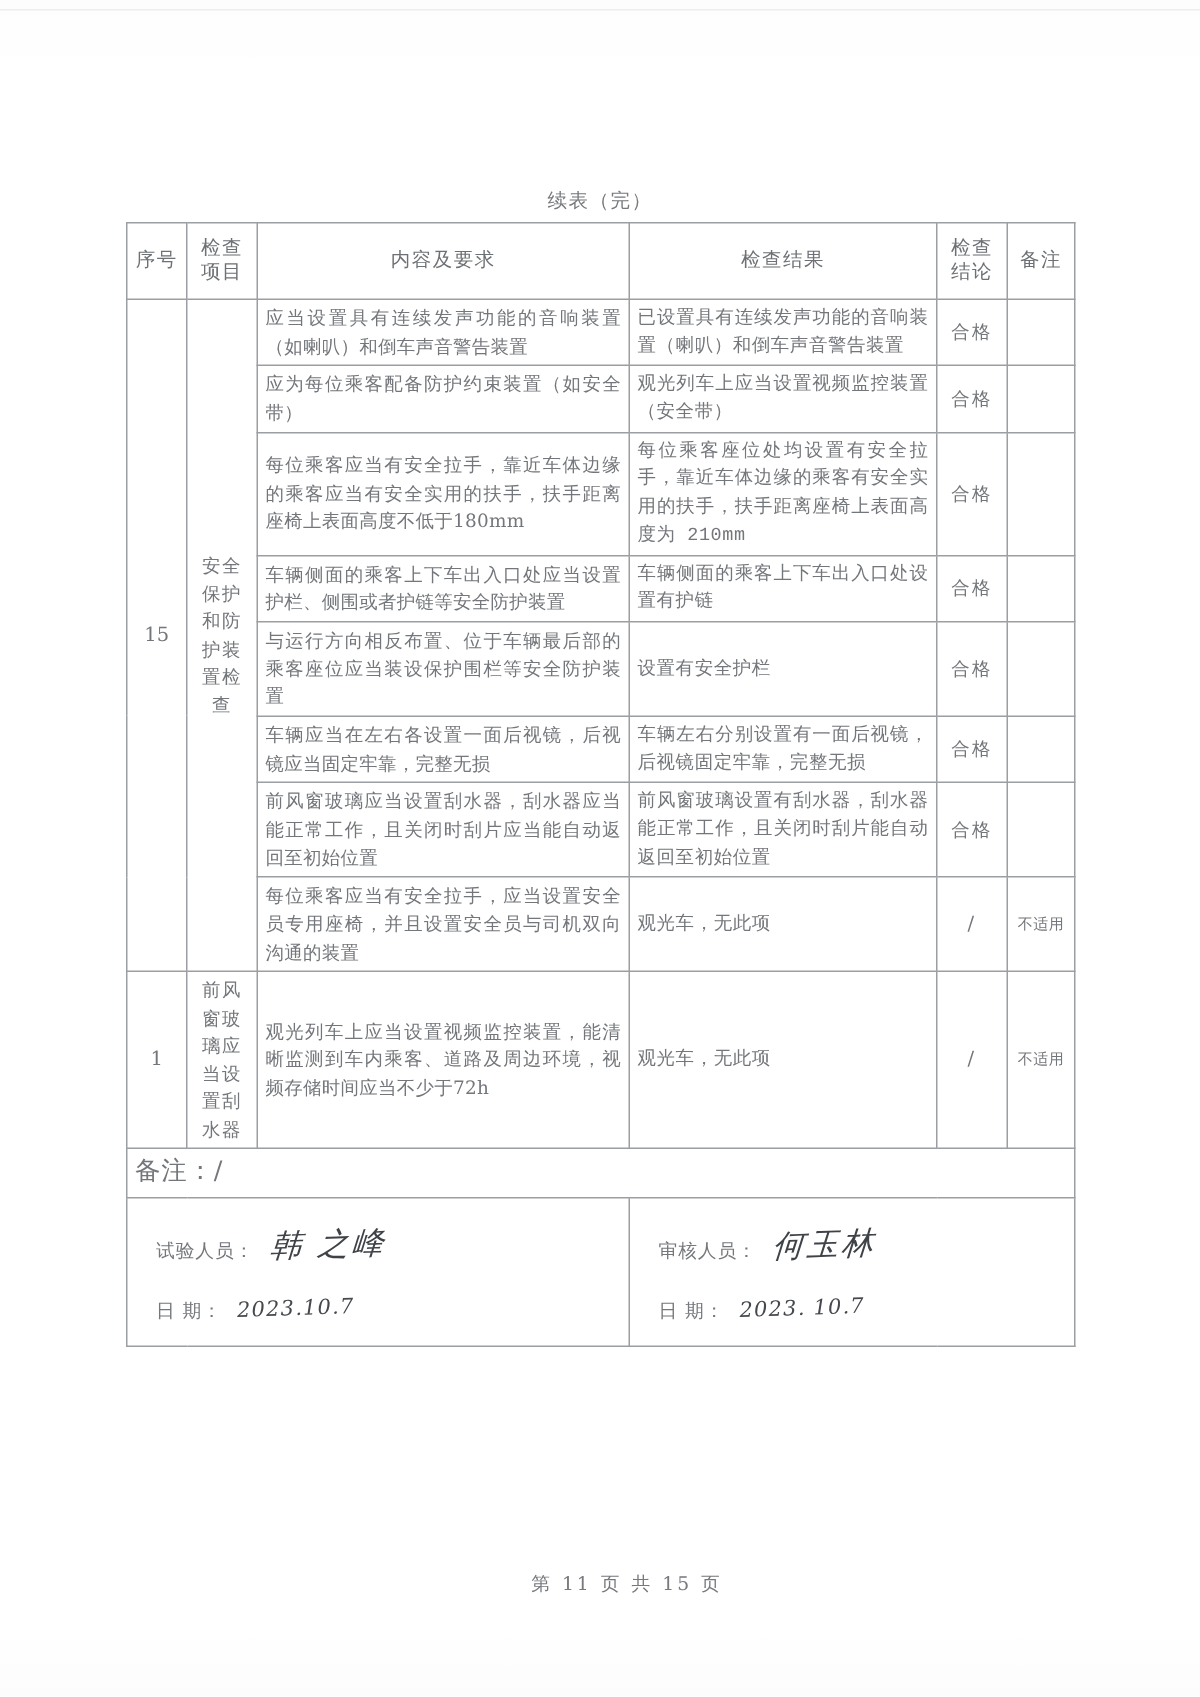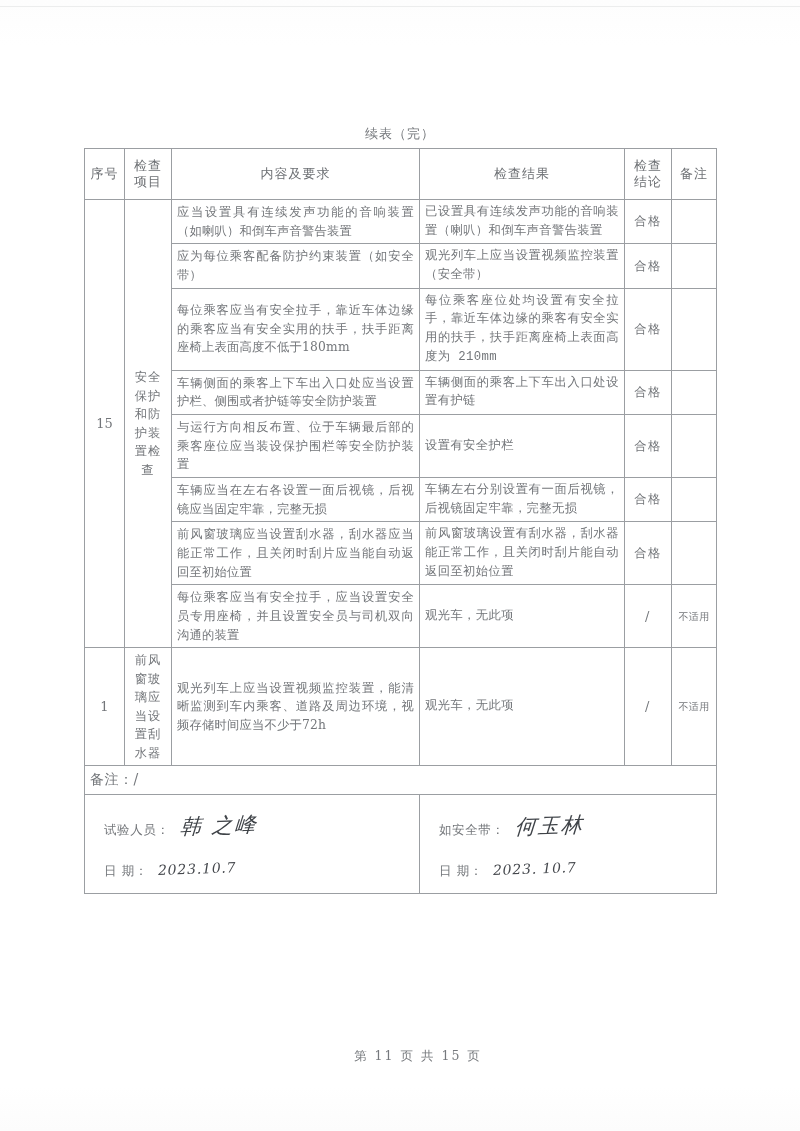--- a/index.html
+++ b/index.html
@@ -113,21 +113,21 @@
   td.c-no { font-size: 13px; }
 
   .slash { font-size: 13px; }
 
   
   .note-row td {
     text-align: left;
     padding: 7px 9px;
     letter-spacing: 0.5px;
     height: 22px;
-    font-size: 14px;
+    font-size: 17px;
   }
 
   
   .sig-row td {
     padding: 0;
     vertical-align: top;
     height: 92px;
   }
   .sig-cell {
     position: relative;
@@ -294,21 +294,21 @@
             </div>
             <div class="sig-line">
               <span class="sig-label spaced">日    期：</span>
               <span class="hand-date">2023.10.7</span>
             </div>
           </div>
         </td>
         <td colspan="3">
           <div class="sig-cell">
             <div class="sig-line">
-              <span class="sig-label">如安全带：</span>
+              <span class="sig-label">审核人员：</span>
               <span class="handwriting">何玉林</span>
             </div>
             <div class="sig-line">
               <span class="sig-label spaced">日    期：</span>
               <span class="hand-date">2023. 10.7</span>
             </div>
           </div>
         </td>
       </tr>
     </tbody>

